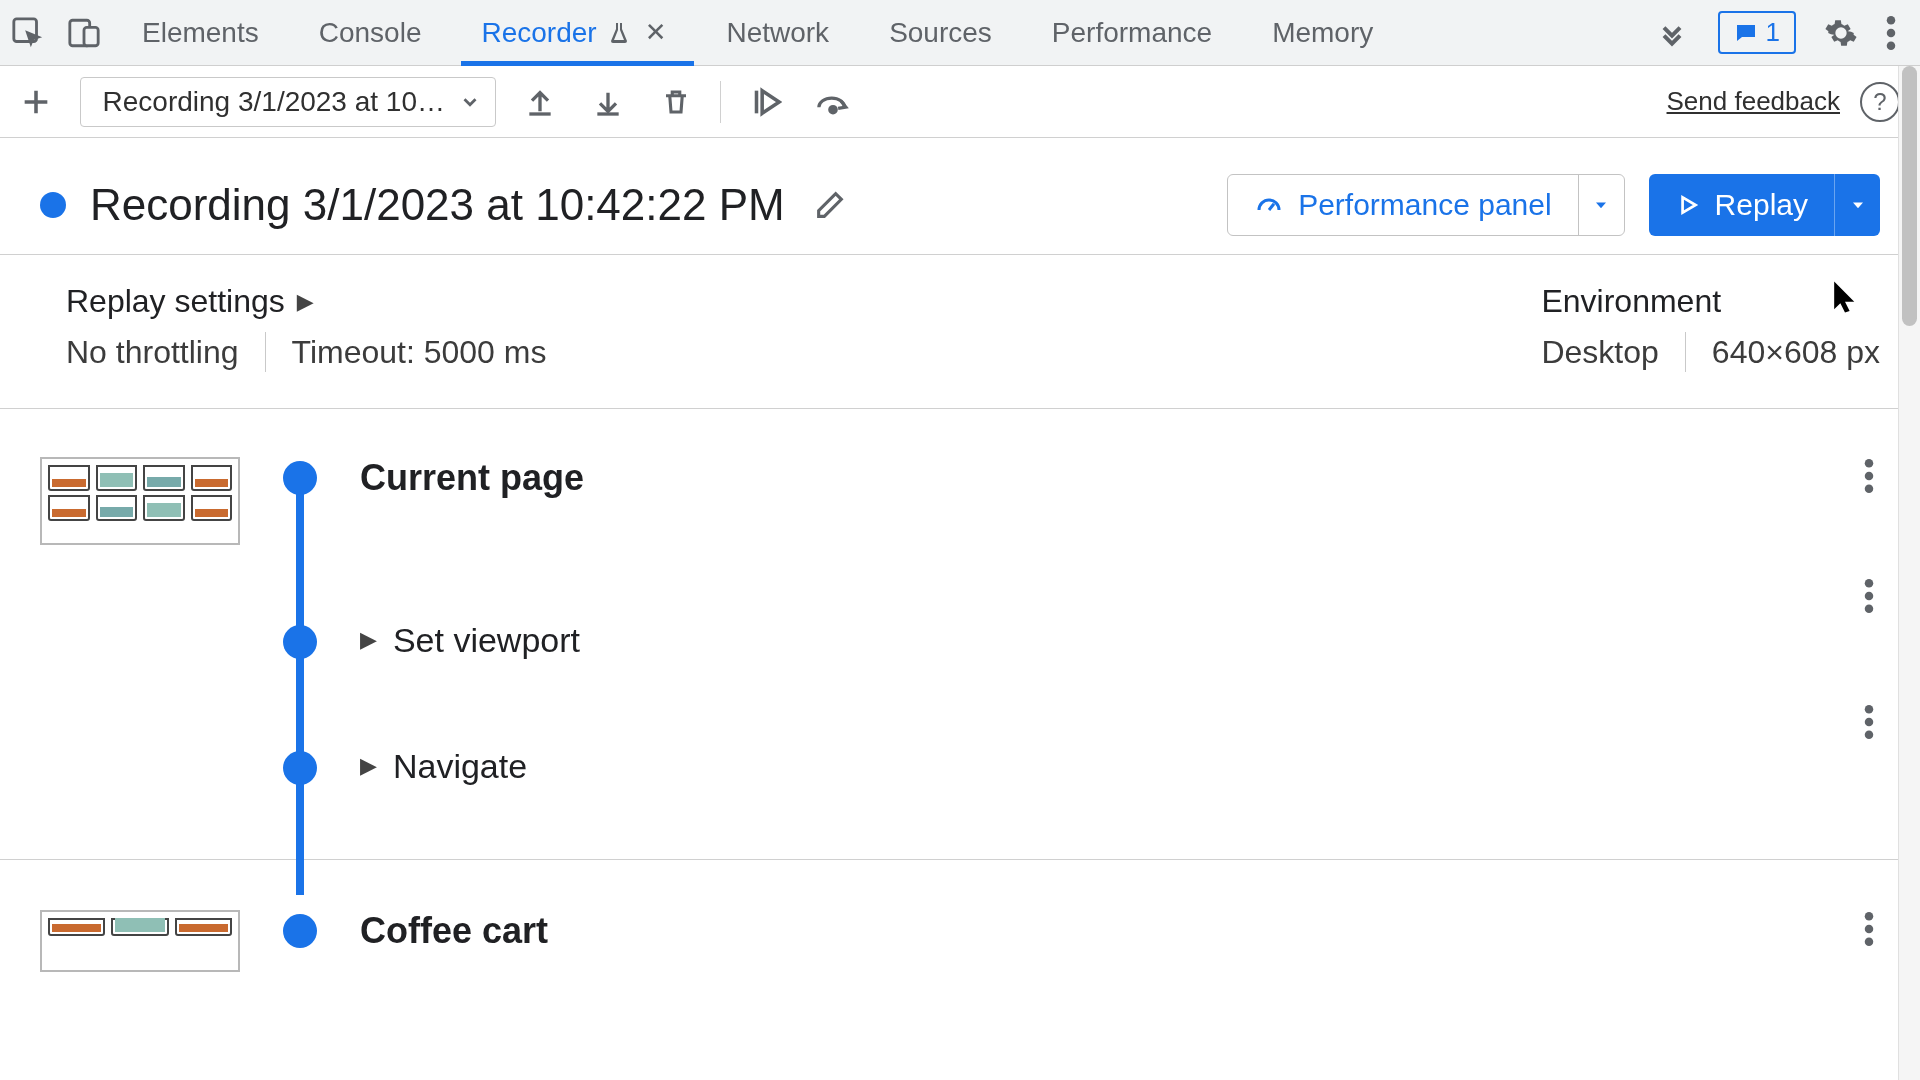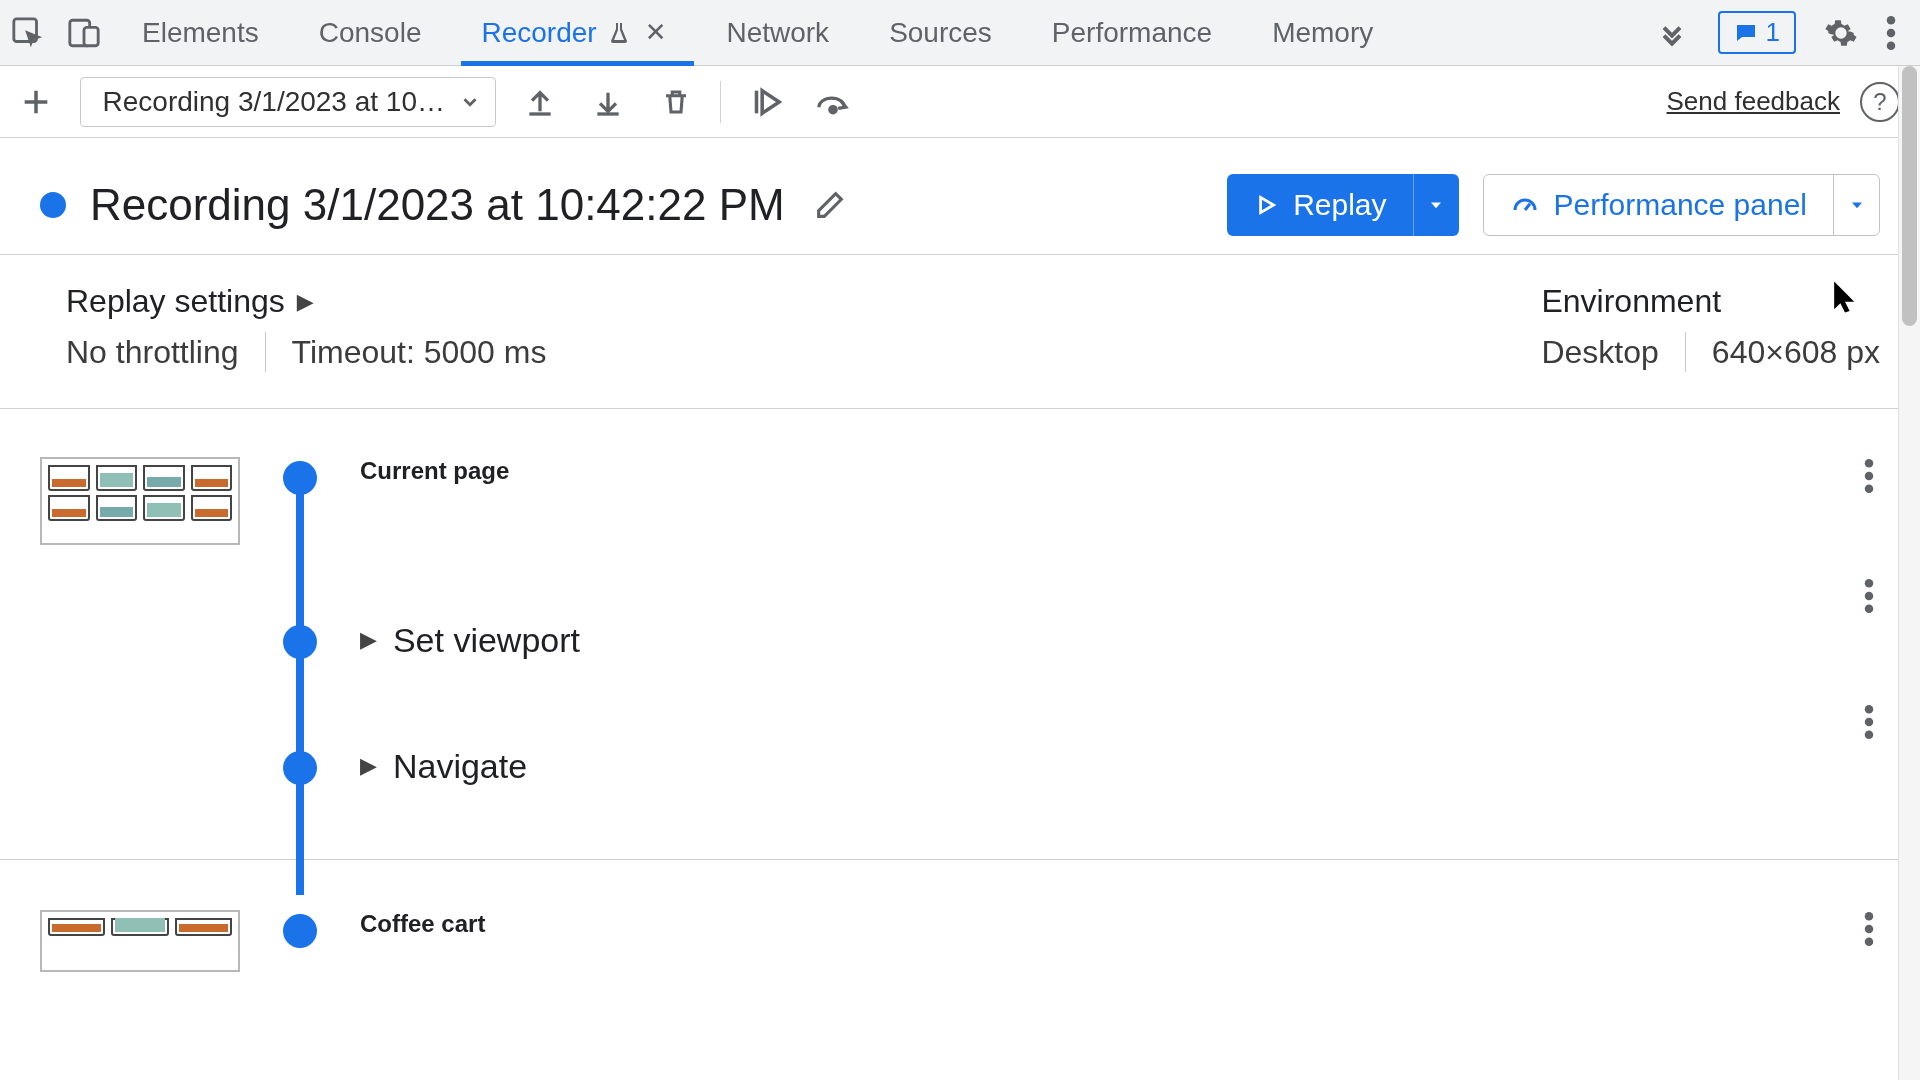--- a/index.html
+++ b/index.html
@@ -85,21 +85,21 @@
   .thumb .trow { display:flex; gap:6px; }
   .thumb .mug { flex:1; height:26px; border:2px solid #444; border-radius:0 0 3px 3px; position:relative; }
   .thumb .mug::after{ content:""; position:absolute; left:2px; right:2px; bottom:2px; height:8px; background:#c96a2f; }
   .thumb .mug.b::after{ height:14px; background:#8fbfb5; }
   .thumb .mug.c::after{ height:10px; background:#7aa; }
 
   .timeline-col { width:120px; display:flex; justify-content:center; position:relative; flex-shrink:0; }
   .timeline-line { position:absolute; top:20px; bottom:-400px; width:8px; background:#1a73e8; left:50%; transform:translateX(-50%); }
   .tl-dot { width:34px; height:34px; background:#1a73e8; border-radius:50%; position:relative; z-index:1; margin-top:4px; }
 
-  .steplabel { display:flex; align-items:center; gap:16px; font-size:24px; padding-top:0; flex:1; }
+  .steplabel { display:flex; align-items:center; gap:16px; font-size:36px; padding-top:0; flex:1; }
   .steplabel.bold { font-weight:600; }
   .step-kebab { color:#5f6368; padding-right:6px; align-self:flex-start; margin-top:2px; }
 
   .substep { display:flex; align-items:center; margin-left:200px; min-height:126px; }
   .substep .timeline-col { width:120px; }
   .substep .steplabel { font-size:34px; }
   .tri { color:#444; font-size:22px; }
 
   .section-divider { height:1px; background:#d0d0d0; margin: 30px 0 50px -40px; width:calc(100% + 80px); }
 
@@ -239,44 +239,44 @@
 <div class="header">
   <div class="dot"></div>
   <h1>Recording 3/1/2023 at 10:42:22 PM</h1>
   <span class="pencil">
     <svg width="34" height="34" viewBox="0 0 24 24" fill="none" stroke="#5f6368" stroke-width="2.2">
         <path d="M4 20h4L20 8l-4-4L4 16v4Z"></path>
       </svg>
   </span>
   <div class="flex"></div>
 
-  <div class="splitbtn primary">
-    <div class="main">
-      <svg width="26" height="26" viewBox="0 0 24 24" fill="none" stroke="#fff" stroke-width="2.5">
-          <path d="M7 5v14l12-7Z"></path>
-        </svg>
-      <span>Replay</span>
-    </div>
-    <div class="caret">
-      <svg width="20" height="20" viewBox="0 0 24 24" fill="#fff">
-          <path d="M6 9h12l-6 7Z"></path>
-        </svg>
-    </div>
-  </div>
-
   <div class="splitbtn">
     <div class="main">
       <svg width="30" height="30" viewBox="0 0 24 24" fill="none" stroke="#1a73e8" stroke-width="2.4">
           <path d="M4 16a8 8 0 1 1 16 0"></path>
           <path d="M12 16l4-5"></path>
         </svg>
       <span>Performance panel</span>
     </div>
     <div class="caret">
       <svg width="20" height="20" viewBox="0 0 24 24" fill="#1a73e8">
+          <path d="M6 9h12l-6 7Z"></path>
+        </svg>
+    </div>
+  </div>
+
+  <div class="splitbtn primary">
+    <div class="main">
+      <svg width="26" height="26" viewBox="0 0 24 24" fill="none" stroke="#fff" stroke-width="2.5">
+          <path d="M7 5v14l12-7Z"></path>
+        </svg>
+      <span>Replay</span>
+    </div>
+    <div class="caret">
+      <svg width="20" height="20" viewBox="0 0 24 24" fill="#fff">
           <path d="M6 9h12l-6 7Z"></path>
         </svg>
     </div>
   </div>
 </div>
 
 <div class="settings">
   <div class="col">
     <div class="title">
       <span>Replay settings</span>

